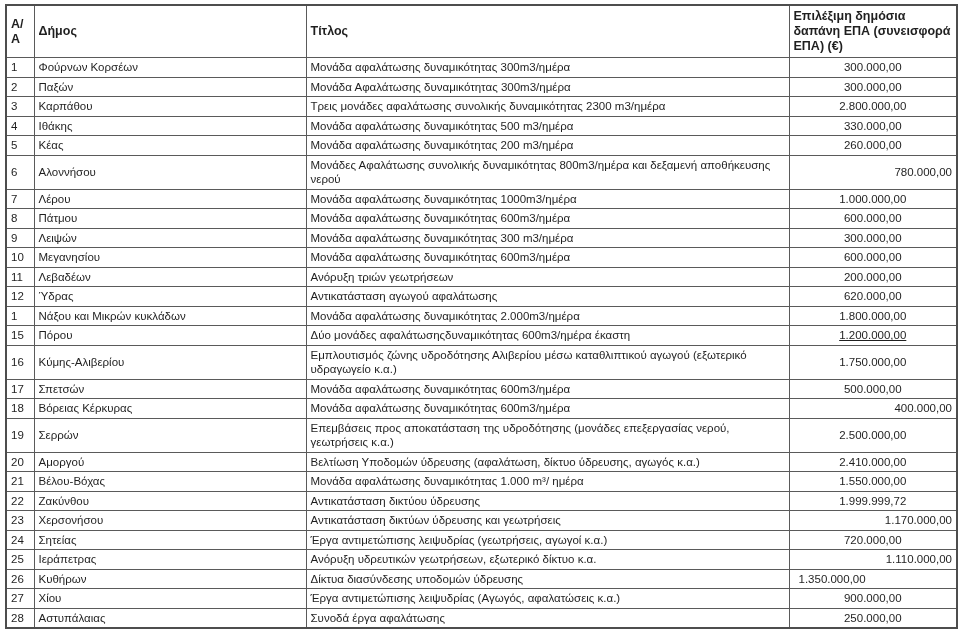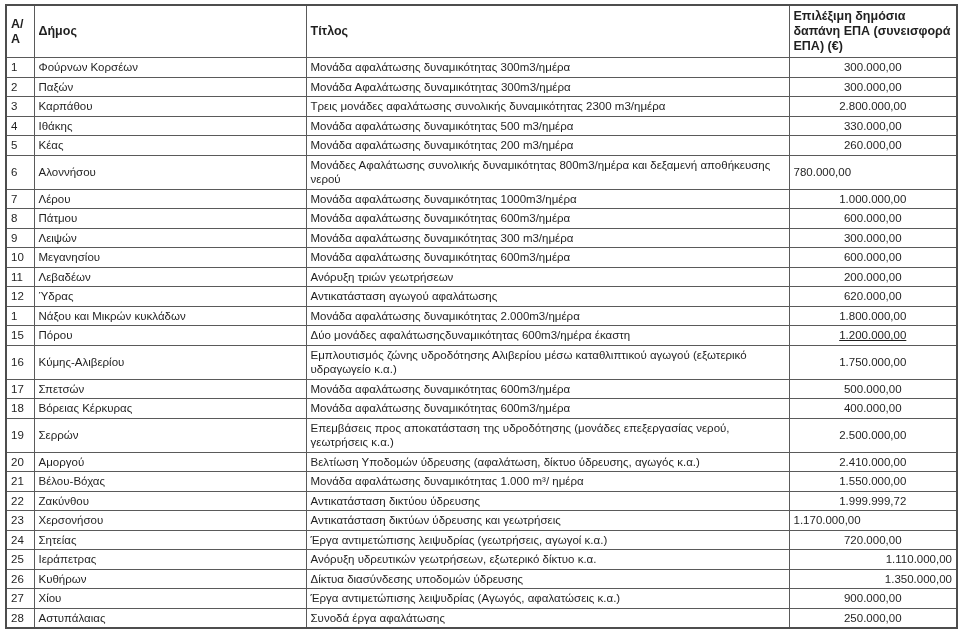--- a/index.html
+++ b/index.html
@@ -103,21 +103,21 @@
         <tr>
     <td class="cell-index">5</td>
     <td class="cell-muni">Κέας</td>
     <td class="cell-title">Μονάδα αφαλάτωσης δυναμικότητας 200 m3/ημέρα</td>
     <td class="cell-amount" style="text-align: center;">260.000,00</td>
   </tr>
         <tr>
     <td class="cell-index">6</td>
     <td class="cell-muni">Αλοννήσου</td>
     <td class="cell-title">Μονάδες Αφαλάτωσης συνολικής δυναμικότητας  800m3/ημέρα και δεξαμενή αποθήκευσης νερού</td>
-    <td class="cell-amount" style="text-align: left; margin-left: 32px;">780.000,00</td>
+    <td class="cell-amount" style="text-align: right; margin-left: 32px;">780.000,00</td>
   </tr>
         <tr>
     <td class="cell-index">7</td>
     <td class="cell-muni">Λέρου</td>
     <td class="cell-title">Μονάδα αφαλάτωσης δυναμικότητας 1000m3/ημέρα</td>
     <td class="cell-amount" style="text-align: center;">1.000.000,00</td>
   </tr>
         <tr>
     <td class="cell-index">8</td>
     <td class="cell-muni">Πάτμου</td>
@@ -169,21 +169,21 @@
         <tr>
     <td class="cell-index">17</td>
     <td class="cell-muni">Σπετσών</td>
     <td class="cell-title">Μονάδα αφαλάτωσης δυναμικότητας 600m3/ημέρα</td>
     <td class="cell-amount" style="text-align: center;">500.000,00</td>
   </tr>
         <tr>
     <td class="cell-index">18</td>
     <td class="cell-muni">Βόρειας Κέρκυρας</td>
     <td class="cell-title">Μονάδα αφαλάτωσης δυναμικότητας 600m3/ημέρα</td>
-    <td class="cell-amount" style="text-align: center; border-radius: 8px;">400.000,00</td>
+    <td class="cell-amount" style="text-align: right; border-radius: 8px;">400.000,00</td>
   </tr>
         <tr>
     <td class="cell-index">19</td>
     <td class="cell-muni">Σερρών</td>
     <td class="cell-title">Επεμβάσεις προς αποκατάσταση της υδροδότησης (μονάδες επεξεργασίας νερού, γεωτρήσεις κ.α.)</td>
     <td class="cell-amount" style="text-align: center;">2.500.000,00</td>
   </tr>
         <tr>
     <td class="cell-index">20</td>
     <td class="cell-muni">Αμοργού</td>
@@ -199,39 +199,39 @@
         <tr>
     <td class="cell-index">22</td>
     <td class="cell-muni">Ζακύνθου</td>
     <td class="cell-title">Αντικατάσταση δικτύου ύδρευσης</td>
     <td class="cell-amount" style="text-align: center;">1.999.999,72</td>
   </tr>
         <tr>
     <td class="cell-index">23</td>
     <td class="cell-muni">Χερσονήσου</td>
     <td class="cell-title">Αντικατάσταση δικτύων ύδρευσης και γεωτρήσεις</td>
-    <td class="cell-amount" style="text-align: left;">1.170.000,00</td>
+    <td class="cell-amount" style="text-align: right;">1.170.000,00</td>
   </tr>
         <tr>
     <td class="cell-index">24</td>
     <td class="cell-muni">Σητείας</td>
     <td class="cell-title">Έργα αντιμετώπισης λειψυδρίας (γεωτρήσεις, αγωγοί κ.α.)</td>
     <td class="cell-amount" style="text-align: center; margin-left: 40px;">720.000,00</td>
   </tr>
         <tr>
     <td class="cell-index">25</td>
     <td class="cell-muni">Ιεράπετρας</td>
     <td class="cell-title">Ανόρυξη υδρευτικών γεωτρήσεων, εξωτερικό δίκτυο κ.α.</td>
     <td class="cell-amount" style="text-align: right;">1.110.000,00</td>
   </tr>
         <tr>
     <td class="cell-index">26</td>
     <td class="cell-muni">Κυθήρων</td>
     <td class="cell-title">Δίκτυα διασύνδεσης υποδομών ύδρευσης</td>
-    <td class="cell-amount" style="text-align: right; padding-left: 9px;">1.350.000,00</td>
+    <td class="cell-amount" style="text-align: left; padding-left: 9px;">1.350.000,00</td>
   </tr>
         <tr>
     <td class="cell-index">27</td>
     <td class="cell-muni">Χίου</td>
     <td class="cell-title">Έργα αντιμετώπισης λειψυδρίας (Αγωγός, αφαλατώσεις κ.α.)</td>
     <td class="cell-amount" style="text-align: center;">900.000,00</td>
   </tr>
         <tr>
     <td class="cell-index">28</td>
     <td class="cell-muni">Αστυπάλαιας</td>

